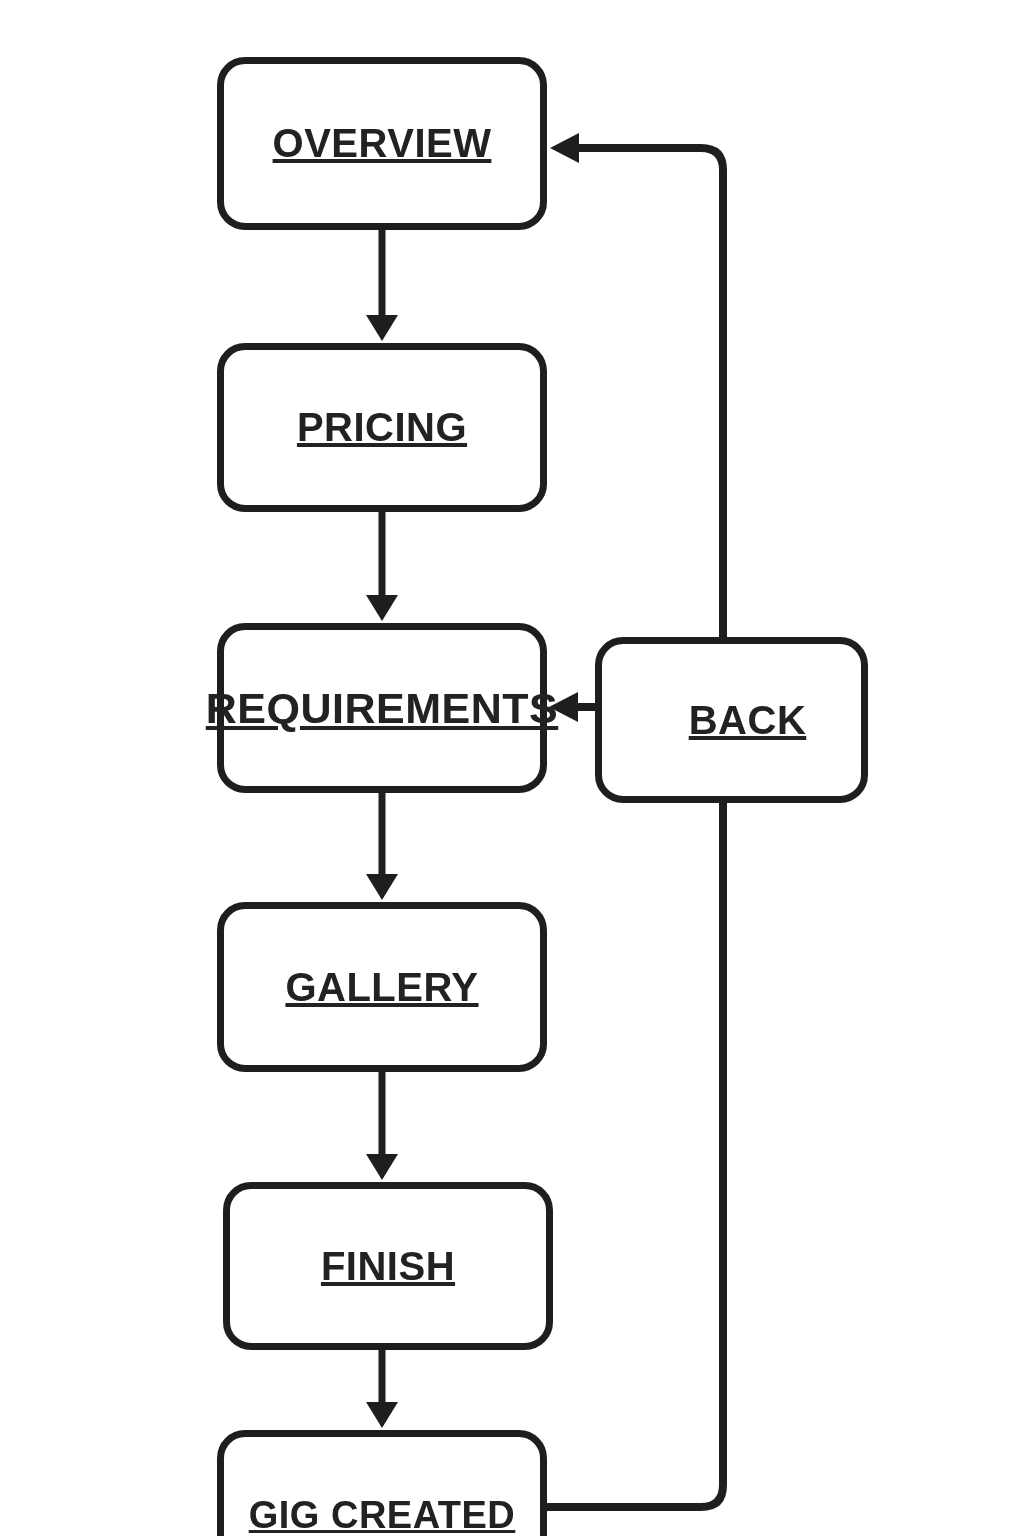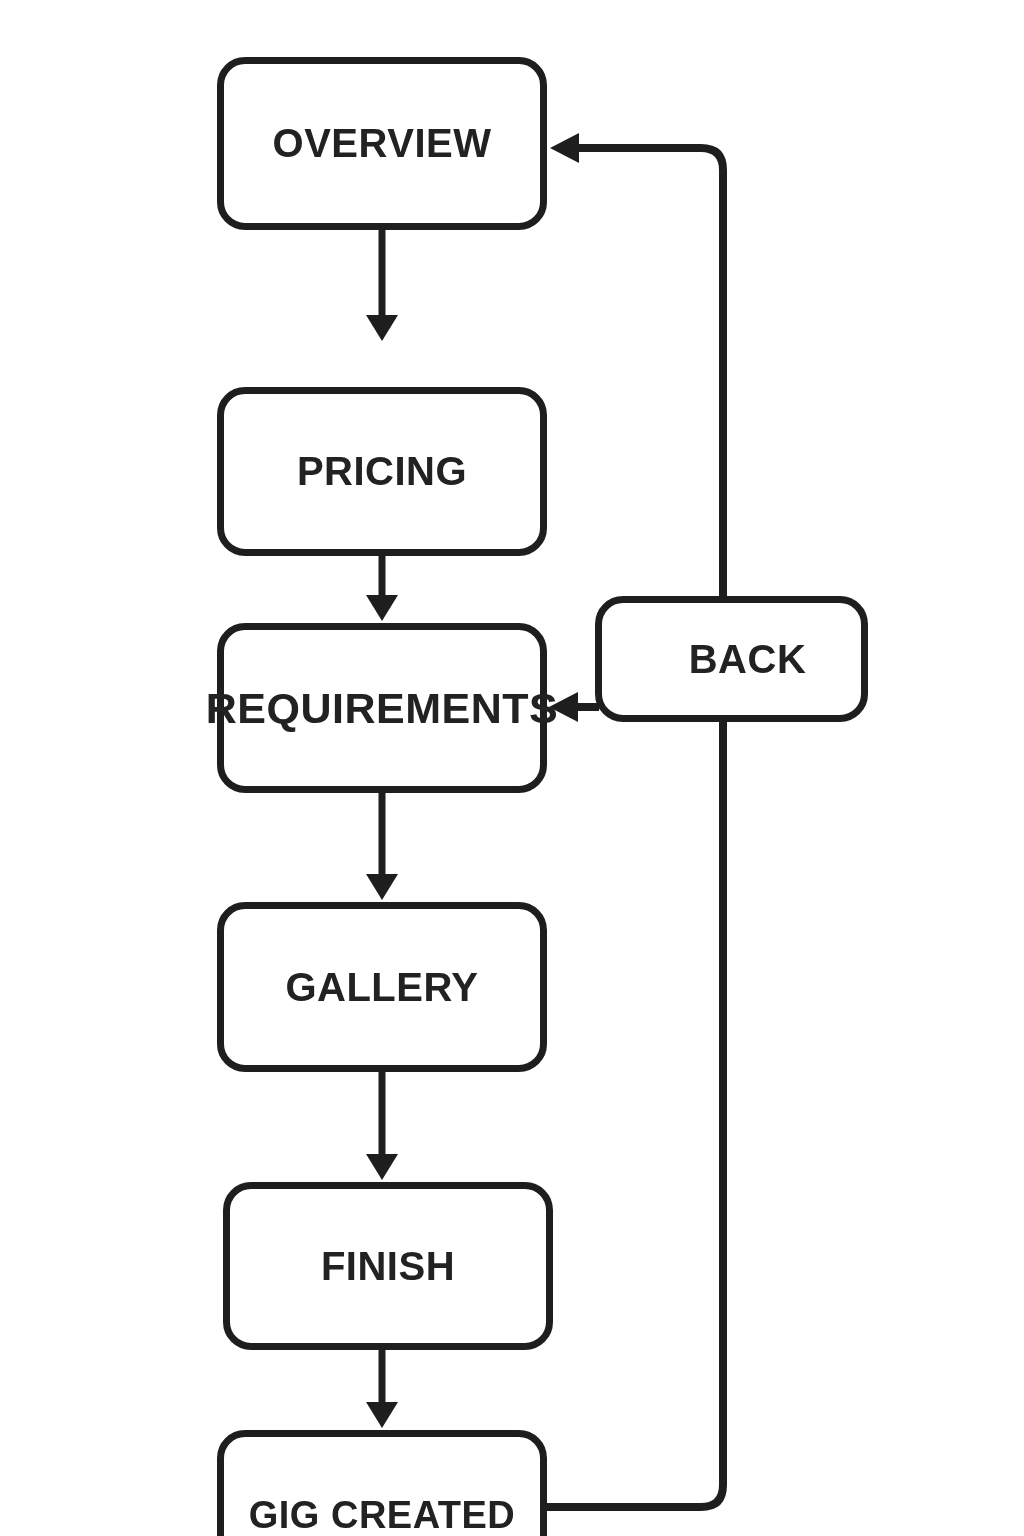--- a/index.html
+++ b/index.html
@@ -32,28 +32,29 @@
     display: flex;
     align-items: center;
     justify-content: center;
     z-index: 2;
     color: #222222;
     font-weight: bold;
     font-size: 40px;
     letter-spacing: 0.5px;
     white-space: nowrap;
     text-align: center;
+    text-decoration: underline;
   }
   .node-overview     { left: 217px; top: 57px;   width: 330px; height: 173px; }
-  .node-pricing      { left: 217px; top: 343px;  width: 330px; height: 169px; margin-top: 44px; }
+  .node-pricing      { left: 217px; top: 343px;  width: 330px; height: 169px; }
   .node-requirements { left: 217px; top: 623px;  width: 330px; height: 170px; font-size: 43px; }
   .node-gallery      { left: 217px; top: 902px;  width: 330px; height: 170px; }
   .node-finish       { left: 217px; top: 1182px; width: 330px; height: 168px; margin-left: 6px; }
   .node-gig-created  { left: 217px; top: 1430px; width: 330px; height: 170px; font-size: 38px; }
-  .node-back         { left: 595px; top: 596px;  width: 273px; height: 126px; padding-left: 32px; }
+  .node-back         { left: 595px; top: 637px;  width: 273px; height: 166px; padding-left: 32px; }
 </style>
 </head>
 <body>
 
 <div id="canvas">
 
   <svg id="connectors" viewBox="0 0 1024 1536" xmlns="http://www.w3.org/2000/svg">
 
     <g>
       <path d="M 543 1507 L 701 1507 Q 723 1507 723 1485 L 723 170 Q 723 148 701 148 L 576 148" fill="none" stroke="#1e1e1e" stroke-width="8"></path>

